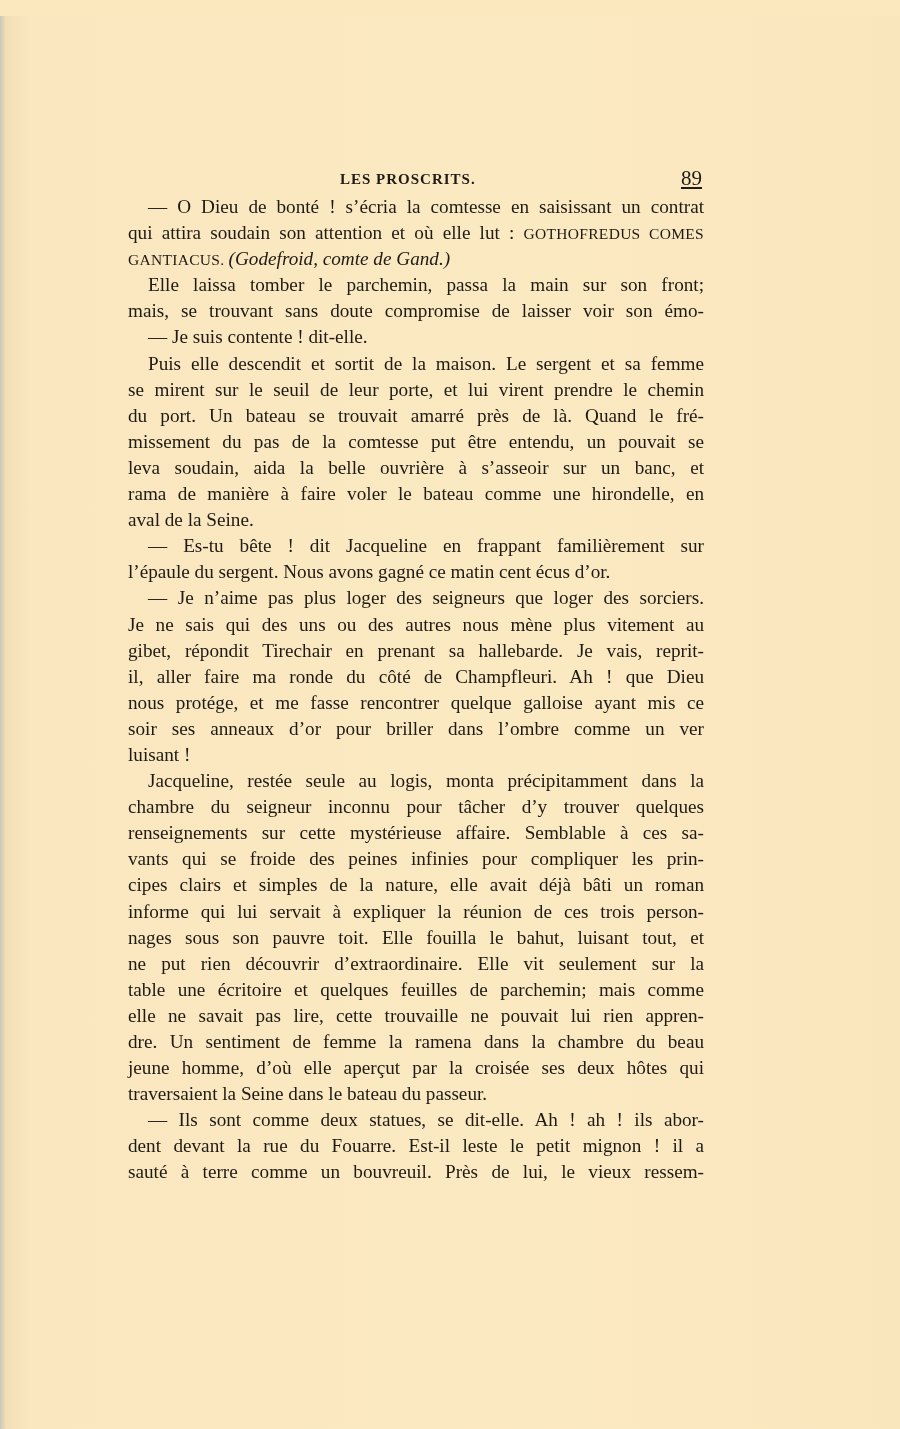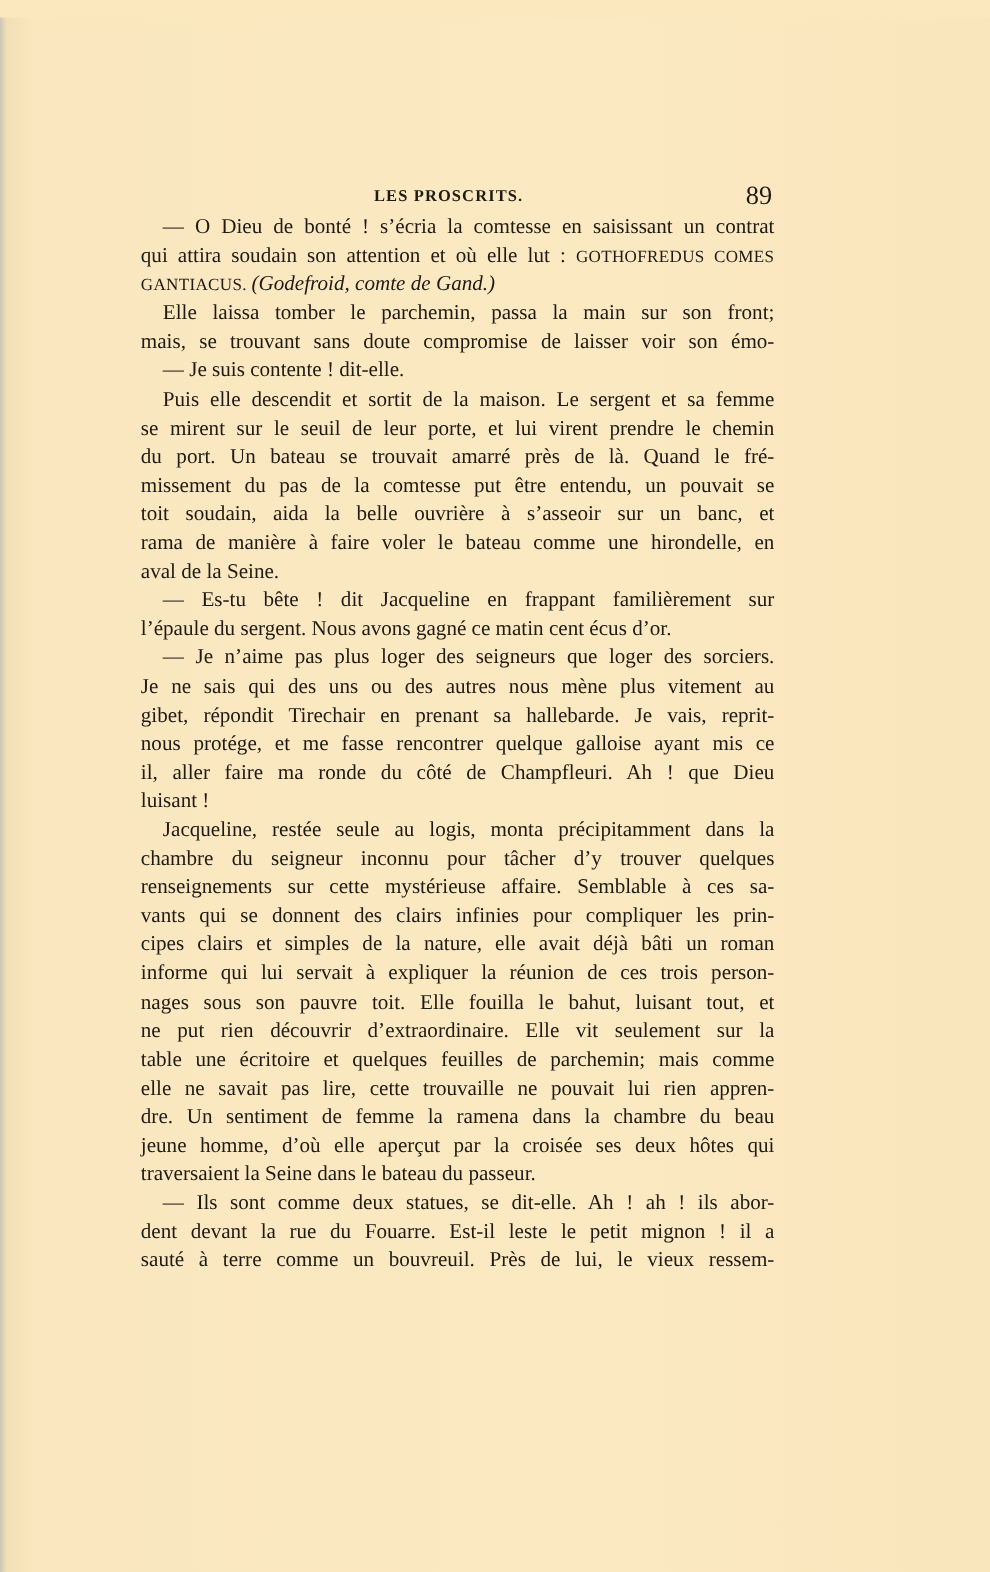--- a/index.html
+++ b/index.html
@@ -20,21 +20,21 @@
     line-height: 26.1px;
   }
   .running-head {
     position: relative; height: 26px; margin-bottom: 2px;
   }
   .running-title {
     position: absolute; left: 212px; top: 0;
     font-weight: bold; font-size: 15px; letter-spacing: 1px;
   }
   .page-number {
-    position: absolute; right: 2px; top: -1px; font-size: 24px;
+    position: absolute; right: 2px; top: -1px; font-size: 21px; text-decoration: underline;
   }
   .line {
     display: block; white-space: nowrap; text-align: justify; text-align-last: justify;
     height: 26.1px; overflow: visible;
   }
   .line.last { text-align-last: left; }
   .indent { padding-left: 20px; }
   .sc { font-size: 15.5px; letter-spacing: 0.3px; }
   .it { font-style: italic; margin-top: 20px; }
 </style>
@@ -51,35 +51,36 @@
         <span class="line indent"><span>— O Dieu de bonté ! s’écria la comtesse en saisissant un contrat</span></span>
         <span class="line"><span>qui attira soudain son attention et où elle lut : </span><span class="sc">GOTHOFREDUS COMES</span></span>
         <span class="line last"><span class="sc">GANTIACUS. </span><span class="it">(Godefroid, comte de Gand.)</span></span>
         <span class="line indent"><span>Elle laissa tomber le parchemin, passa la main sur son front;</span></span>
         <span class="line"><span>mais, se trouvant sans doute compromise de laisser voir son émo-</span></span>
         <span class="line indent last"><span>— Je suis contente ! dit-elle.</span></span>
         <span class="line indent"><span>Puis elle descendit et sortit de la maison. Le sergent et sa femme</span></span>
         <span class="line"><span>se mirent sur le seuil de leur porte, et lui virent prendre le chemin</span></span>
         <span class="line"><span>du port. Un bateau se trouvait amarré près de là. Quand le fré-</span></span>
         <span class="line"><span>missement du pas de la comtesse put être entendu, un pouvait se</span></span>
-        <span class="line"><span>toit soudain, aida la belle ouvrière à s’asseoir sur un banc, et</span></span>
+        <span class="line"><span>leva soudain, aida la belle ouvrière à s’asseoir sur un banc, et</span></span>
         <span class="line"><span>rama de manière à faire voler le bateau comme une hirondelle, en</span></span>
         <span class="line last"><span>aval de la Seine.</span></span>
         <span class="line indent"><span>— Es-tu bête ! dit Jacqueline en frappant familièrement sur</span></span>
         <span class="line last"><span>l’épaule du sergent. Nous avons gagné ce matin cent écus d’or.</span></span>
         <span class="line indent"><span>— Je n’aime pas plus loger des seigneurs que loger des sorciers.</span></span>
         <span class="line"><span>Je ne sais qui des uns ou des autres nous mène plus vitement au</span></span>
         <span class="line"><span>gibet, répondit Tirechair en prenant sa hallebarde. Je vais, reprit-</span></span>
+        <span class="line"><span>il, aller faire ma ronde du côté de Champfleuri. Ah ! que Dieu</span></span>
         <span class="line"><span>nous protége, et me fasse rencontrer quelque galloise ayant mis ce</span></span>
-        <span class="line"><span>il, aller faire ma ronde du côté de Champfleuri. Ah ! que Dieu</span></span>
+        <span class="line"><span>soir ses anneaux d’or pour briller dans l’ombre comme un ver</span></span>
         <span class="line last"><span>luisant !</span></span>
         <span class="line indent"><span>Jacqueline, restée seule au logis, monta précipitamment dans la</span></span>
         <span class="line"><span>chambre du seigneur inconnu pour tâcher d’y trouver quelques</span></span>
         <span class="line"><span>renseignements sur cette mystérieuse affaire. Semblable à ces sa-</span></span>
-        <span class="line"><span>vants qui se donnent des clairs infinies pour compliquer les prin-</span></span>
+        <span class="line"><span>vants qui se froide des peines infinies pour compliquer les prin-</span></span>
         <span class="line"><span>cipes clairs et simples de la nature, elle avait déjà bâti un roman</span></span>
         <span class="line"><span>informe qui lui servait à expliquer la réunion de ces trois person-</span></span>
         <span class="line"><span>nages sous son pauvre toit. Elle fouilla le bahut, luisant tout, et</span></span>
         <span class="line"><span>ne put rien découvrir d’extraordinaire. Elle vit seulement sur la</span></span>
         <span class="line"><span>table une écritoire et quelques feuilles de parchemin; mais comme</span></span>
         <span class="line"><span>elle ne savait pas lire, cette trouvaille ne pouvait lui rien appren-</span></span>
         <span class="line"><span>dre. Un sentiment de femme la ramena dans la chambre du beau</span></span>
         <span class="line"><span>jeune homme, d’où elle aperçut par la croisée ses deux hôtes qui</span></span>
         <span class="line last"><span>traversaient la Seine dans le bateau du passeur.</span></span>
         <span class="line indent"><span>— Ils sont comme deux statues, se dit-elle. Ah ! ah ! ils abor-</span></span>

